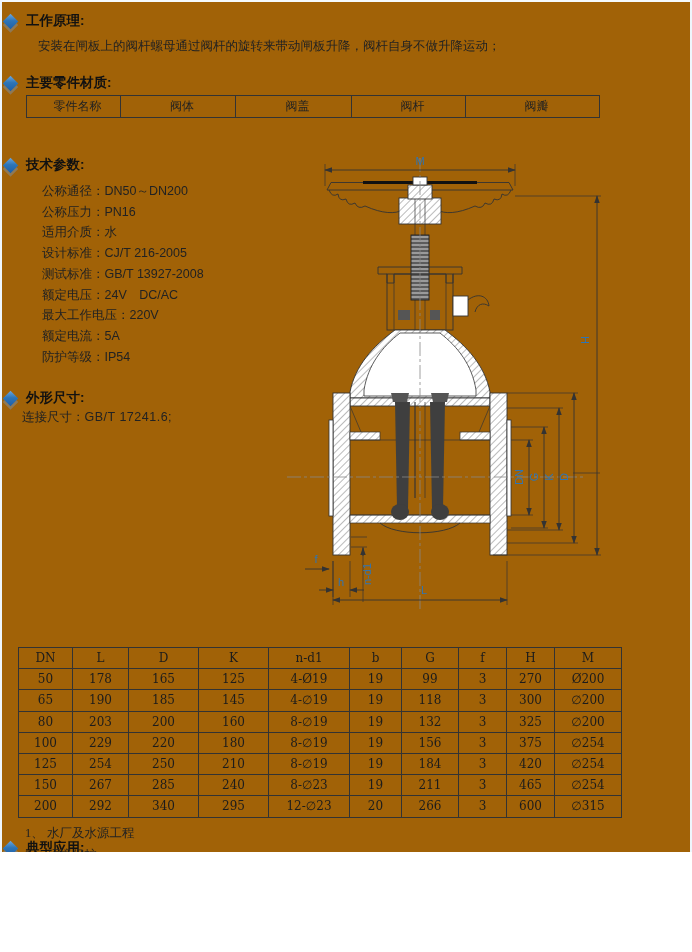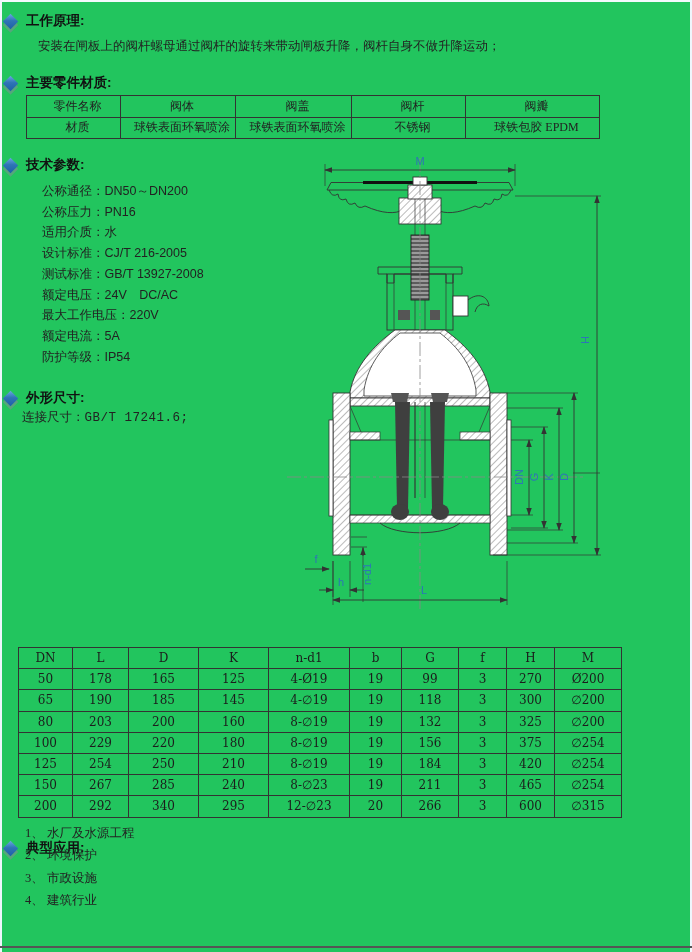--- a/index.html
+++ b/index.html
@@ -1,16 +1,16 @@
 <!DOCTYPE html>
 <html><head>
 <meta charset="utf-8">
 <style>
   html,body{margin:0;padding:0;background:#fff;}
-  #page{position:relative;width:692px;height:952px;background:#22c55e;overflow:hidden;
+  #page{position:relative;width:692px;height:852px;background:#a16207;overflow:hidden;
         font-family:"Liberation Serif", serif;color:#222;}
   .edge{position:absolute;background:#eef6fc;}
   .edge-l{left:0;top:0;width:2px;height:952px;}
   .edge-r{right:0;top:0;width:2px;height:952px;}
   .edge-t{left:0;top:0;width:692px;height:2px;background:#f4fafd;}
   .bottom-rule{position:absolute;left:0;top:946px;width:692px;height:2px;background:#555;}
 
   .heading{position:absolute;left:5px;display:flex;align-items:center;gap:10px;
            font-family:"Liberation Sans", sans-serif;font-weight:bold;font-size:13.5px;color:#111;}
   .diamond{width:11px;height:11px;flex:0 0 11px;transform:rotate(45deg);
@@ -23,21 +23,21 @@
         font-weight:normal;padding:0;overflow:hidden;white-space:nowrap;}
   #materials-table{left:26px;top:95px;width:573px;font-size:12px;border:1.5px solid #222;}
   #materials-table td{height:20.5px;padding-left:8px;}
   #dims-table{left:18px;top:647px;width:603px;font-size:12px;
               font-family:"DejaVu Serif", serif;border:1.5px solid #222;color:#1c1c1c;}
   #dims-table td,#dims-table th{height:20.2px;}
 
   #tech-params{position:absolute;left:22px;top:181px;font-size:12.5px;line-height:20.7px;margin-left:20px;}
   .pvalue{font-family:"Liberation Sans", sans-serif;}
   #connection-line{position:absolute;left:22px;top:409px;font-size:12.5px;}
-  #connection-line .pvalue{font-family:Liberation Mono, monospace;letter-spacing:.5px;}
+  #connection-line .pvalue{font-family:Liberation Sans, sans-serif;letter-spacing:.5px;}
 
   #applications{position:absolute;left:25px;top:822px;font-size:12.5px;line-height:22.3px;}
 
   #valve-drawing{position:absolute;left:283px;top:150px;}
   .dimtxt{font-family:"Liberation Sans", sans-serif;font-size:11px;fill:#2e75b6;}
   .cl{stroke:#888;stroke-width:.8;stroke-dasharray:14 3 3 3;}
   .s{stroke:#333;stroke-width:.9;fill:none;}
   .thin{stroke:#333;stroke-width:.7;}
   .dim{stroke:#333;stroke-width:.9;}
 </style>
@@ -67,27 +67,20 @@
         <col style="width:114px">
         <col style="width:134px">
       </colgroup>
     <tbody>
         <tr>
           <td>零件名称</td>
           <td>阀体</td>
           <td>阀盖</td>
           <td>阀杆</td>
           <td>阀瓣</td>
-        </tr>
-        <tr>
-          <td>材质</td>
-          <td>球铁表面环氧喷涂</td>
-          <td>球铁表面环氧喷涂</td>
-          <td>不锈钢</td>
-          <td>球铁包胶 EPDM</td>
         </tr>
       </tbody>
   </table>
 
   <div class="heading" style="top:156px">
     <span class="diamond"></span>
     <span>技术参数:</span>
   </div>
   <div id="tech-params">
       <div class="param-line"><span class="plabel">公称通径：</span><span class="pvalue">DN50～DN200</span></div>

